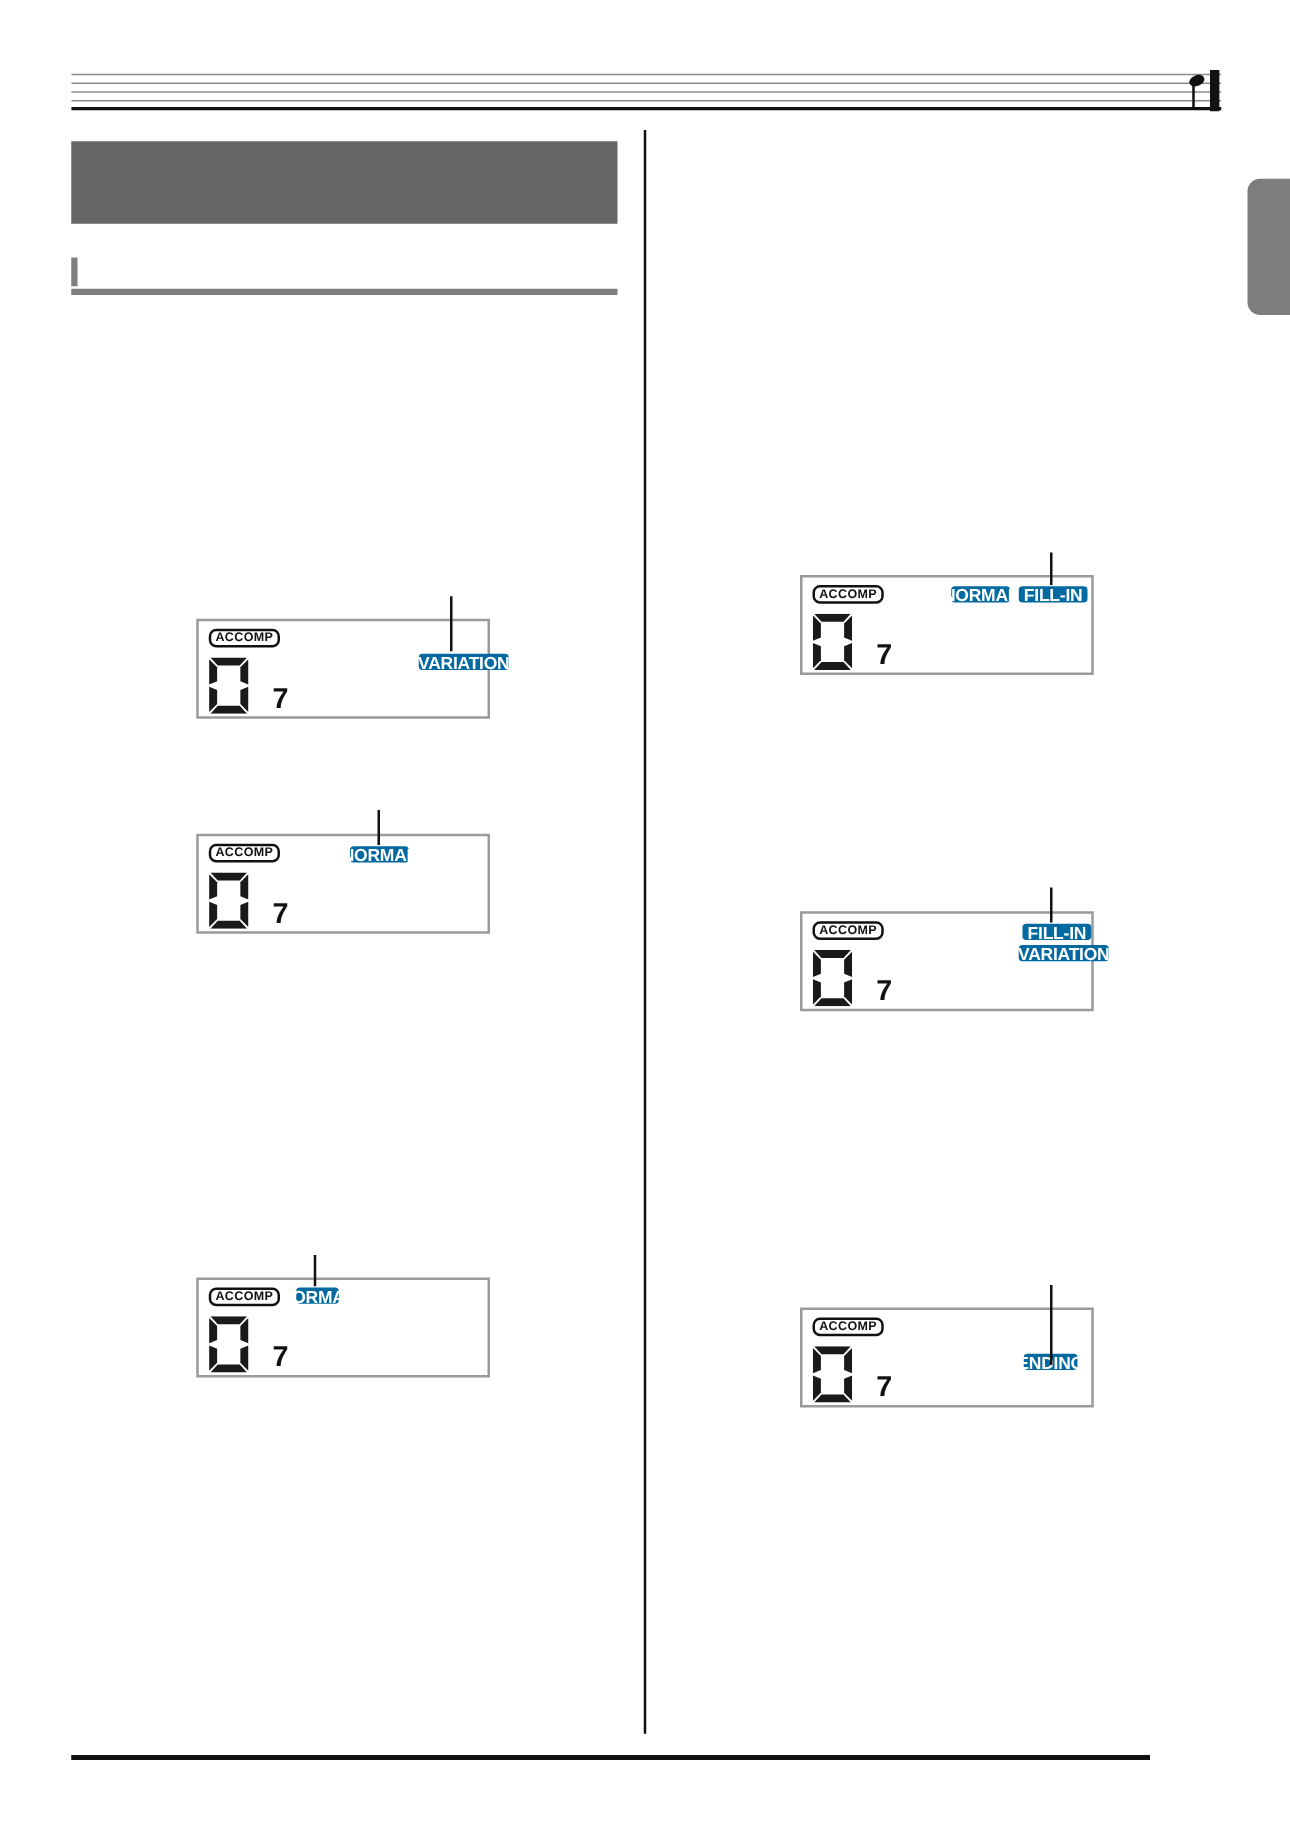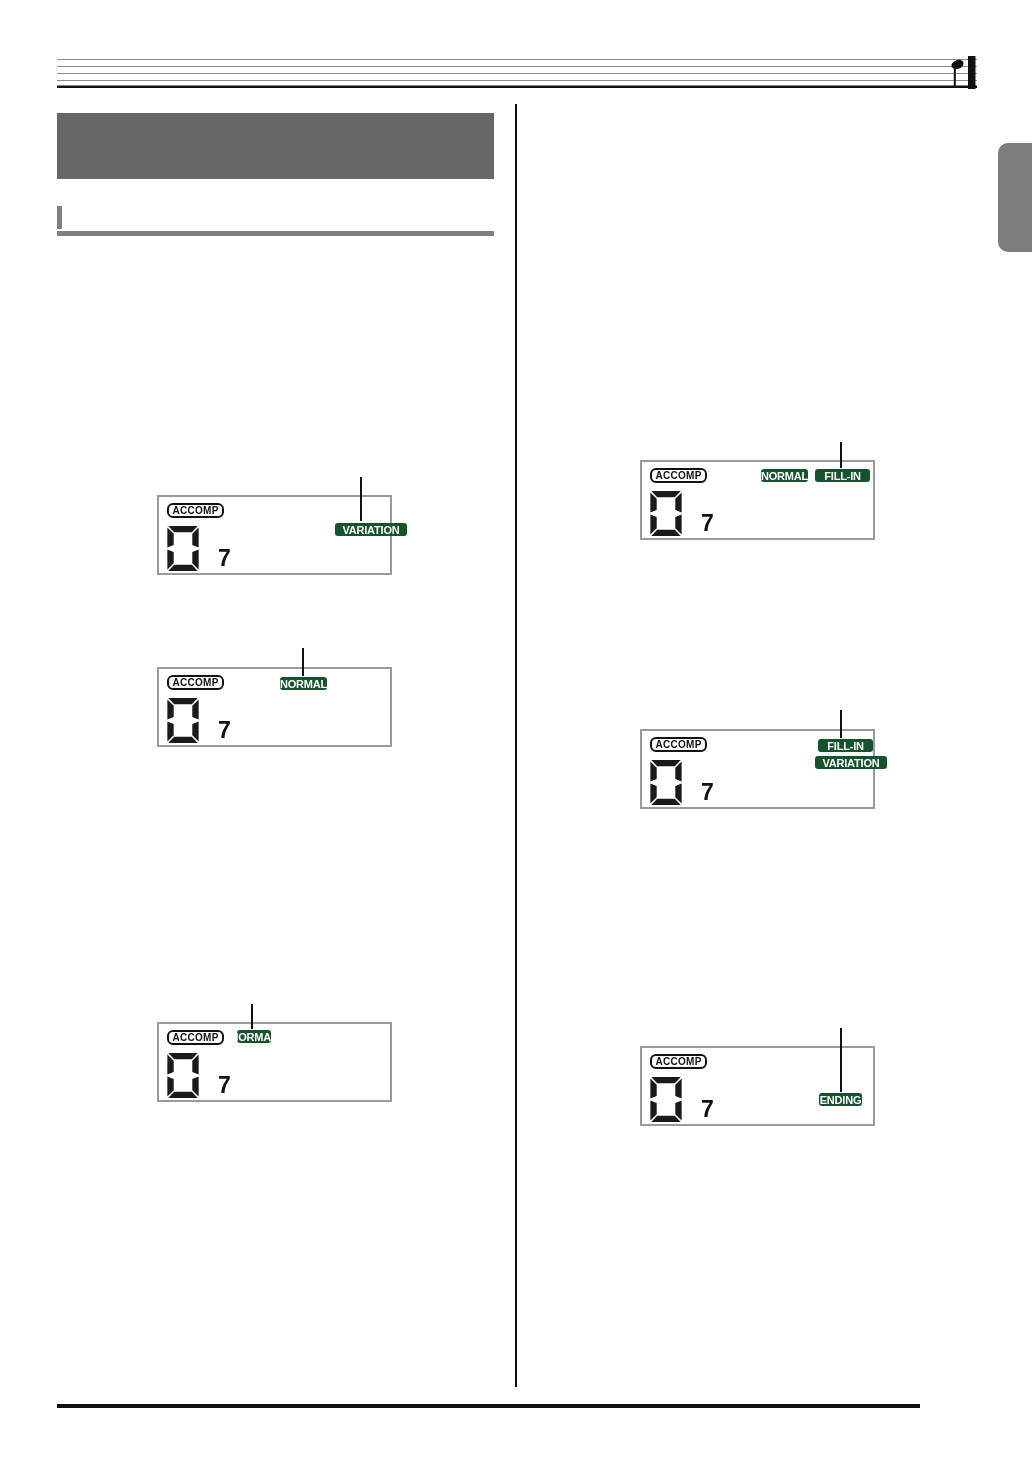--- a/index.html
+++ b/index.html
@@ -30,22 +30,22 @@
   .panel{position:absolute;width:235px;height:80px;border:2px solid #9a9a9a;background:#fff;
          box-sizing:border-box;}
   #p-l1{left:157px;top:495px;} #p-l2{left:157px;top:667px;} #p-l3{left:157px;top:1022px;}
   #p-r1{left:640px;top:460px;} #p-r2{left:640px;top:729px;} #p-r3{left:640px;top:1046px;}
 
   .accomp{position:absolute;left:8px;top:6px;width:57px;height:15px;border:2px solid #111;
           border-radius:6px;box-sizing:border-box;display:flex;align-items:center;
           justify-content:center;font-weight:bold;font-size:10px;letter-spacing:.3px;color:#111;
           background:#fff;}
 
-  .badge{position:absolute;height:13px;background:#14532d;color:#fff;border-radius:3px;
-         font-weight:bold;font-size:11px;letter-spacing:-.2px;display:flex;align-items:center;
+  .badge{position:absolute;height:13px;background:#0369a1;color:#fff;border-radius:3px;
+         font-weight:bold;font-size:14px;letter-spacing:-.2px;display:flex;align-items:center;
          justify-content:center;box-sizing:border-box;white-space:nowrap;}
   .b-52{width:72px;}.b-47{width:47px;}.b-45{width:55px;}.b-34{width:34px;}.b-43{width:43px;}
 
   .seg{position:absolute;left:8px;top:29px;width:32px;height:45px;}
   .seg polygon{fill:#1a1a1a;}
 
   .small-digit{position:absolute;left:59px;top:50px;font-weight:bold;font-size:23px;
                line-height:1;color:#111;}
 
   .callout{position:absolute;width:2px;background:#111;z-index:5;}
@@ -167,21 +167,21 @@
       <polygon points="32,24 32,44.5 25.5,38 25.5,26.5"></polygon>
       <polygon points="7,39.5 25,39.5 31,46 1,46"></polygon>
     </svg>
     <div class="small-digit">7</div>
   </div>
 
   <div class="panel" id="p-r3">
     <div class="accomp">
       <span>ACCOMP</span>
     </div>
-    <span class="badge b-43" style="left:177px;top:45px">ENDING</span>
+    <span class="badge b-43" style="left:177px;top:35px">ENDING</span>
     <svg class="seg" viewBox="0 0 32 46" role="img" aria-label="0">
       <polygon points="1,0 31,0 25,6.5 7,6.5"></polygon>
       <polygon points="0,1.5 6.5,8 6.5,19.5 0,22"></polygon>
       <polygon points="32,1.5 32,22 25.5,19.5 25.5,8"></polygon>
       <polygon points="0,24 6.5,26.5 6.5,38 0,44.5"></polygon>
       <polygon points="32,24 32,44.5 25.5,38 25.5,26.5"></polygon>
       <polygon points="7,39.5 25,39.5 31,46 1,46"></polygon>
     </svg>
     <div class="small-digit">7</div>
   </div>

